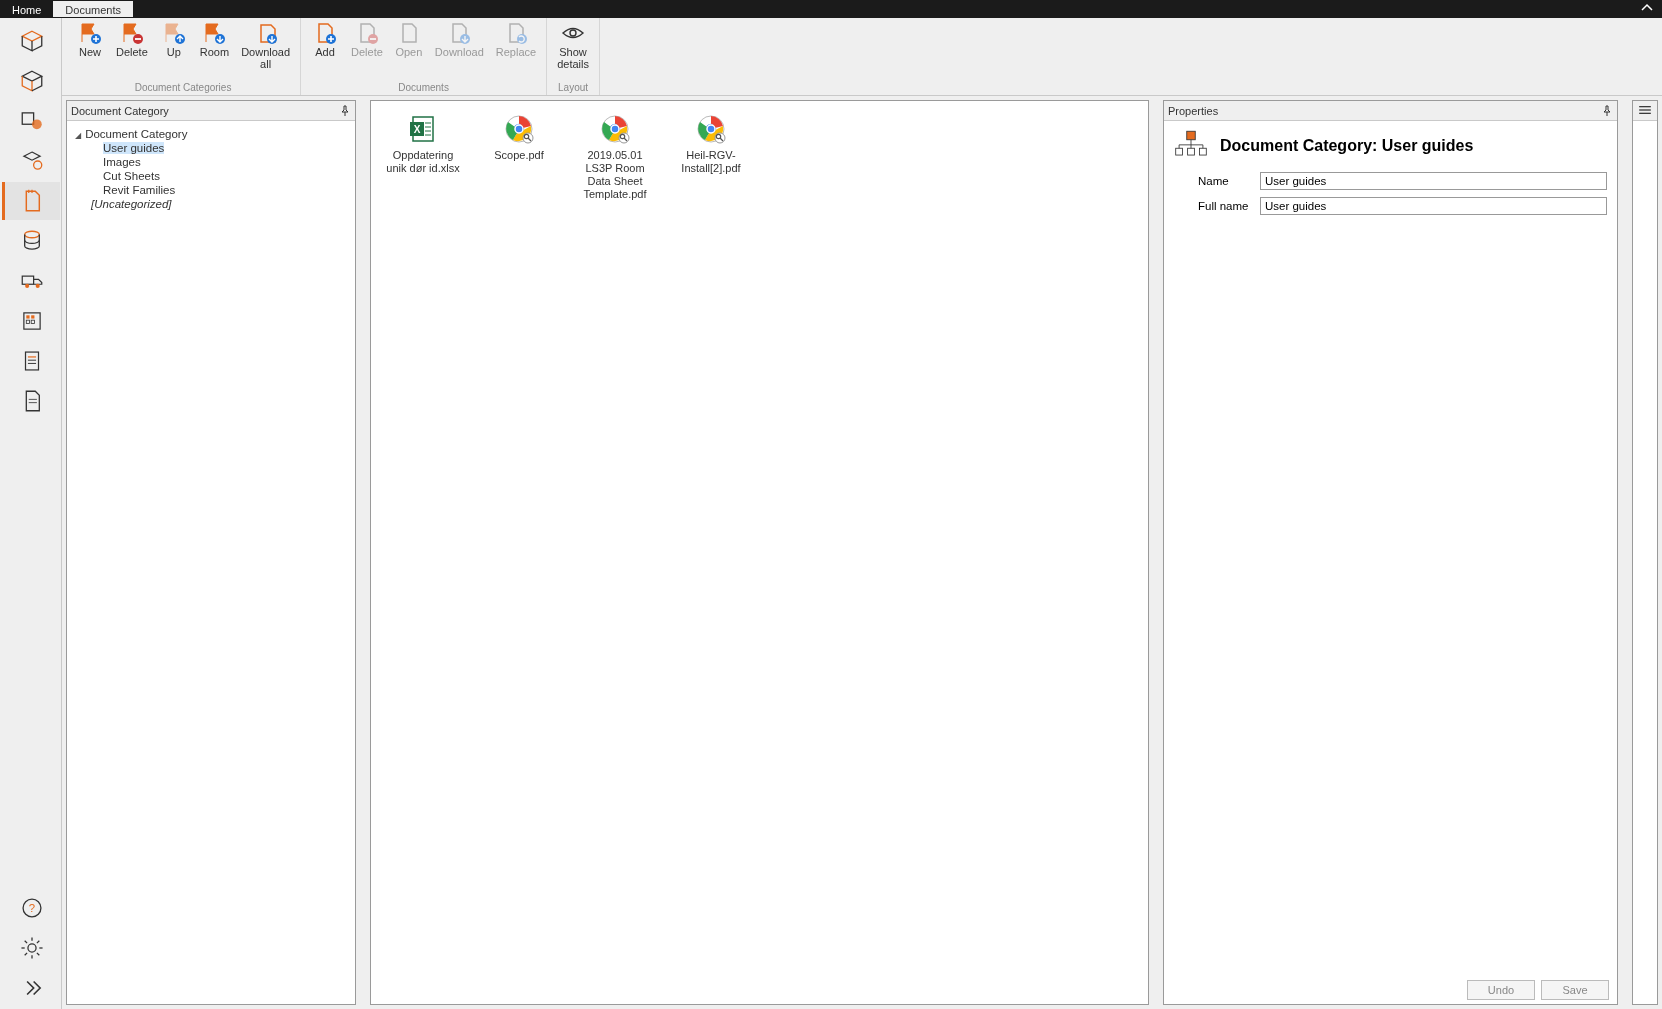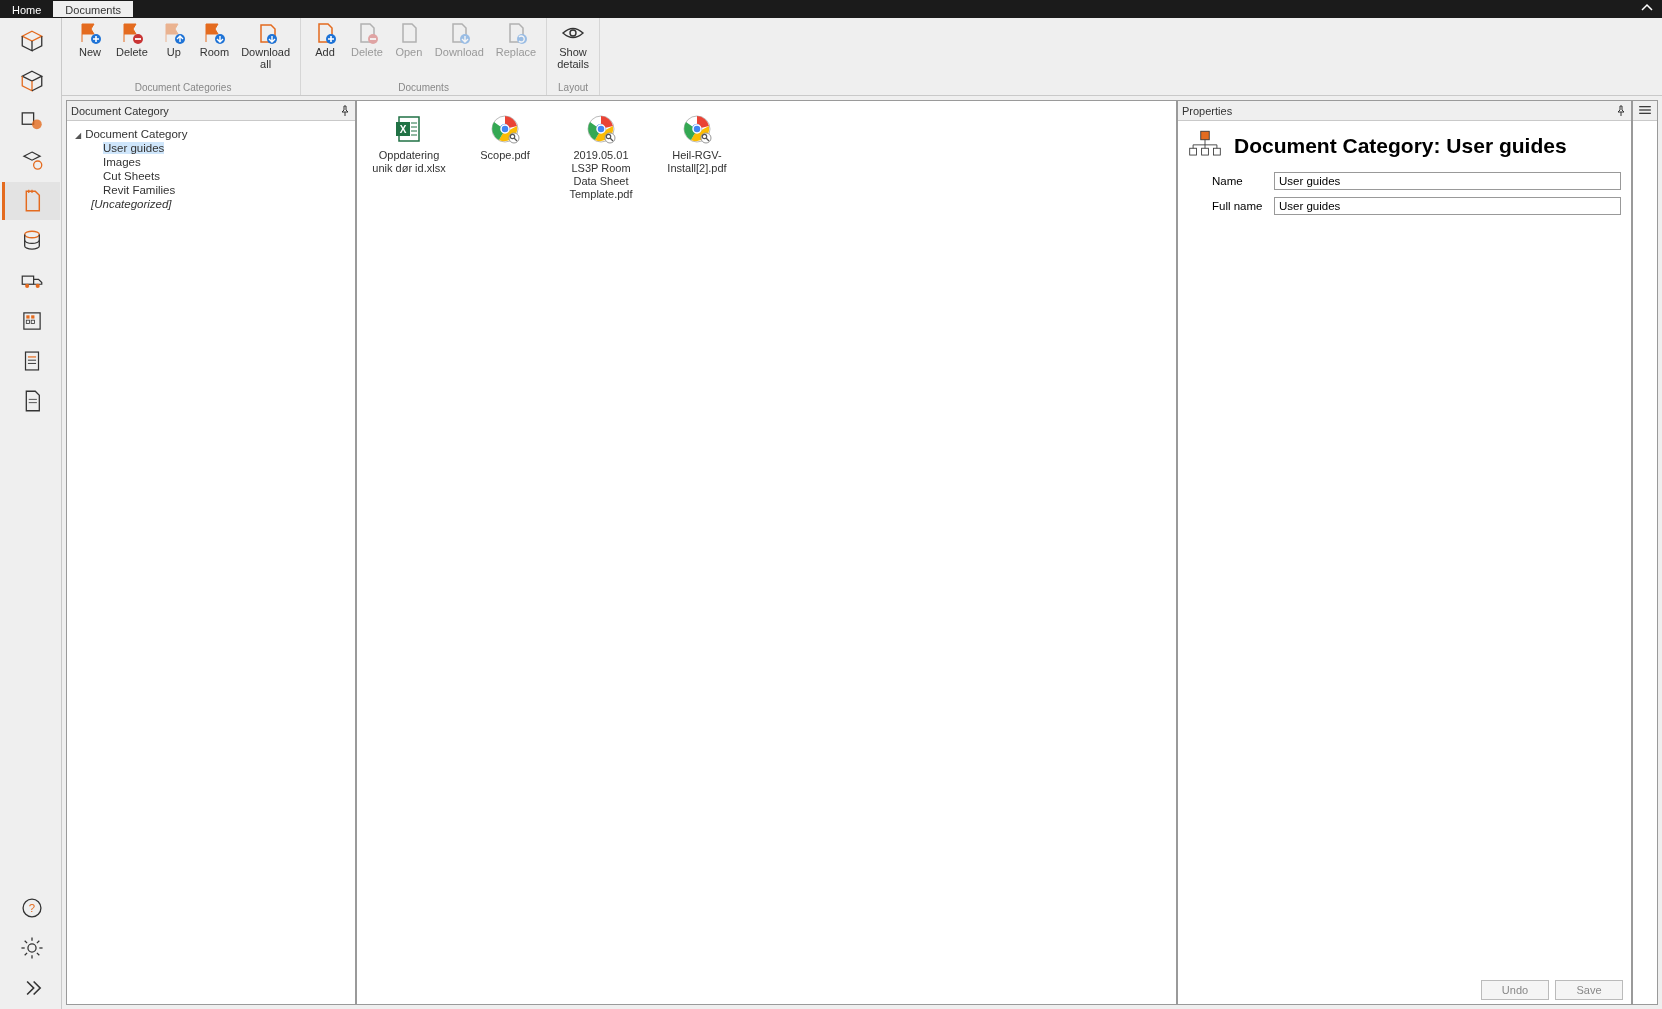--- a/index.html
+++ b/index.html
@@ -48,21 +48,21 @@
 #ribbon .rbtn {
   display: flex; flex-direction: column; align-items: center;
   font-size: 11px; color: #333; cursor: pointer; padding: 2px 4px 0 4px;
   min-width: 36px;
 }
 #ribbon .rbtn.disabled { color: #999; }
 #ribbon .rbtn .ico { width: 26px; height: 22px; display:flex; align-items:center; justify-content:center; }
 #ribbon .rbtn .lbl { line-height: 12px; text-align: center; margin-top: 2px; white-space: pre-line; }
 
 
-#content { flex: 1; display: flex; gap: 0; padding: 4px; }
+#content { flex: 1; display: flex; gap: 14px; padding: 4px; }
 .panel { background: #fff; border: 1px solid #9a9a9a; display: flex; flex-direction: column; }
 #panel-tree  { width: 290px; }
 #panel-docs  { flex: 1; }
 #panel-props { width: 455px; }
 #panel-extra { width: 26px; }
 
 .panel-head {
   height: 20px; background: #efefef; border-bottom: 1px solid #c9c9c9;
   display: flex; align-items: center; padding: 0 4px; font-size: 11px; color: #333;
 }
@@ -90,21 +90,21 @@
   width: 80px; display: flex; flex-direction: column; align-items: center;
   font-size: 11px; color: #333; text-align: center; cursor: pointer;
 }
 .doc .thumb { width: 32px; height: 32px; margin-bottom: 4px; }
 .doc .fname { line-height: 13px; word-break: break-word; }
 
 
 #props-body { padding: 8px 10px; font-size: 12px; flex:1; }
 #props-body .hdr { display: flex; align-items: center; gap: 12px; margin-bottom: 10px; }
 #props-body .hdr svg { width: 34px; height: 30px; }
-#props-body .hdr .ttl { font-weight: 600; font-size: 21px; }
+#props-body .hdr .ttl { font-weight: 600; font-size: 16px; }
 #props-body .row { display: flex; align-items: center; margin-bottom: 7px; gap: 8px; padding-left: 24px; }
 #props-body .row .lbl { width: 54px; font-size: 11.5px; }
 #props-body .row input {
   flex: 1; height: 18px; border: 1px solid #999; padding: 0 4px; font-size: 11.5px;
 }
 #props-footer {
   height: 28px; border-top: 0px solid #ddd; display: flex; justify-content: flex-end;
   align-items: center; gap: 6px; padding: 0 8px;
 }
 #props-footer button {

